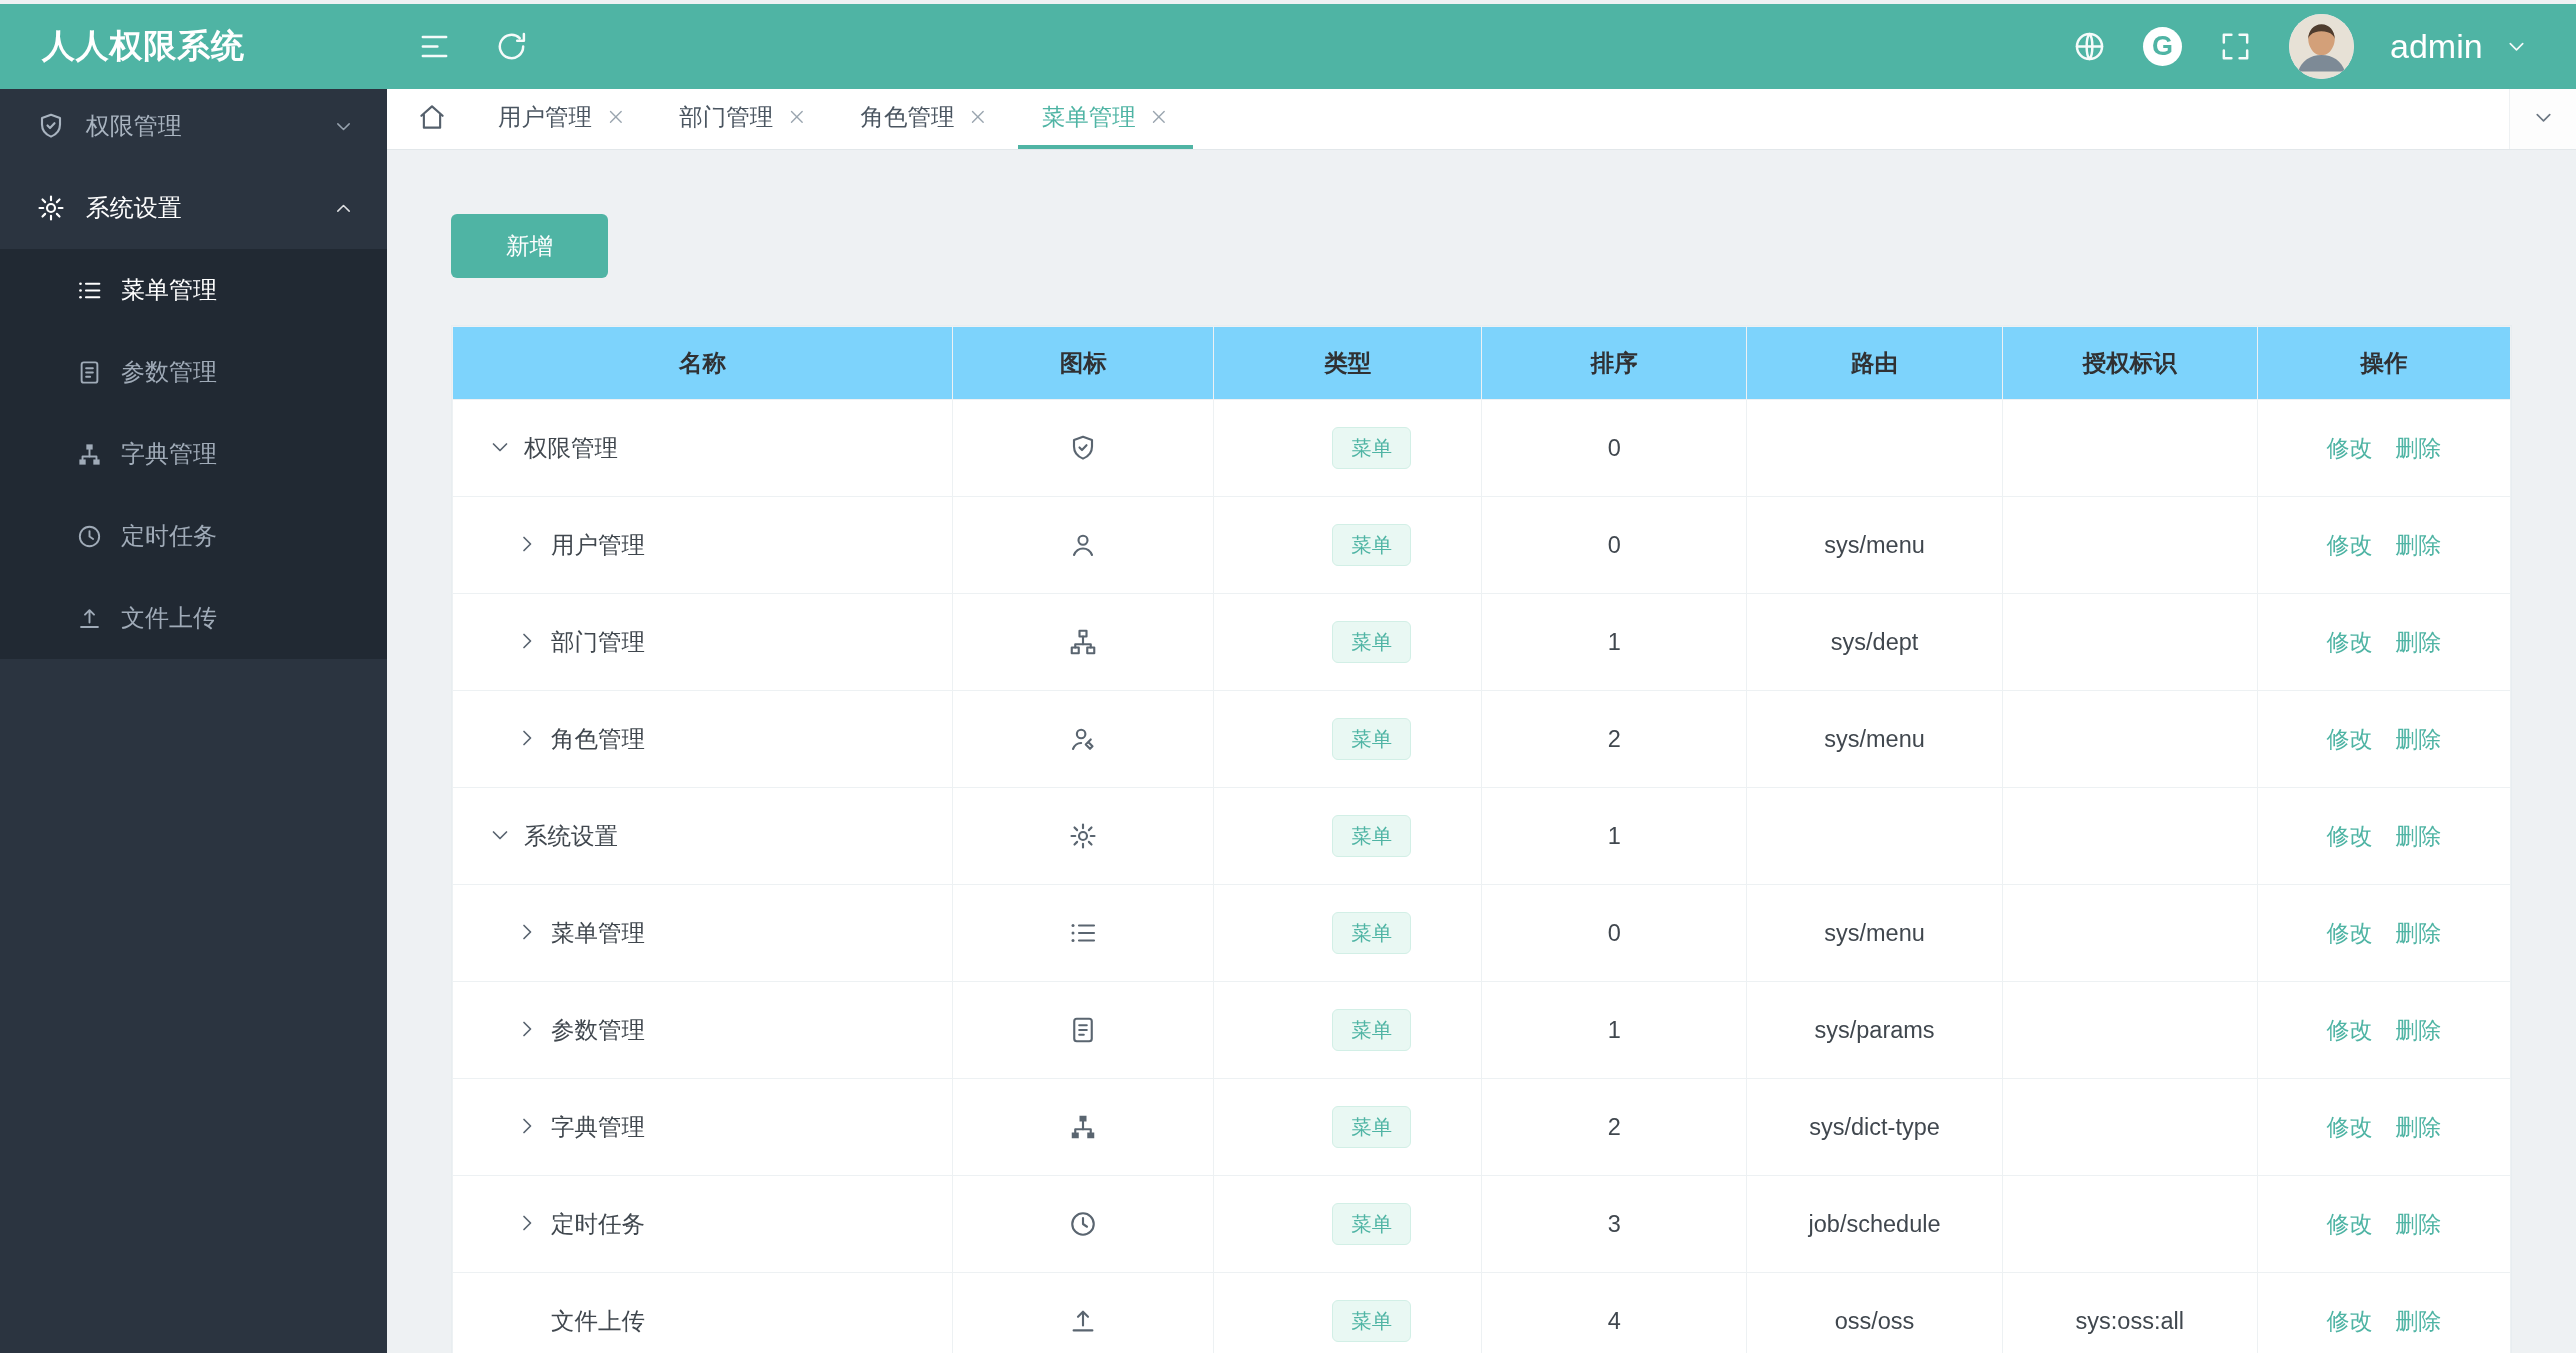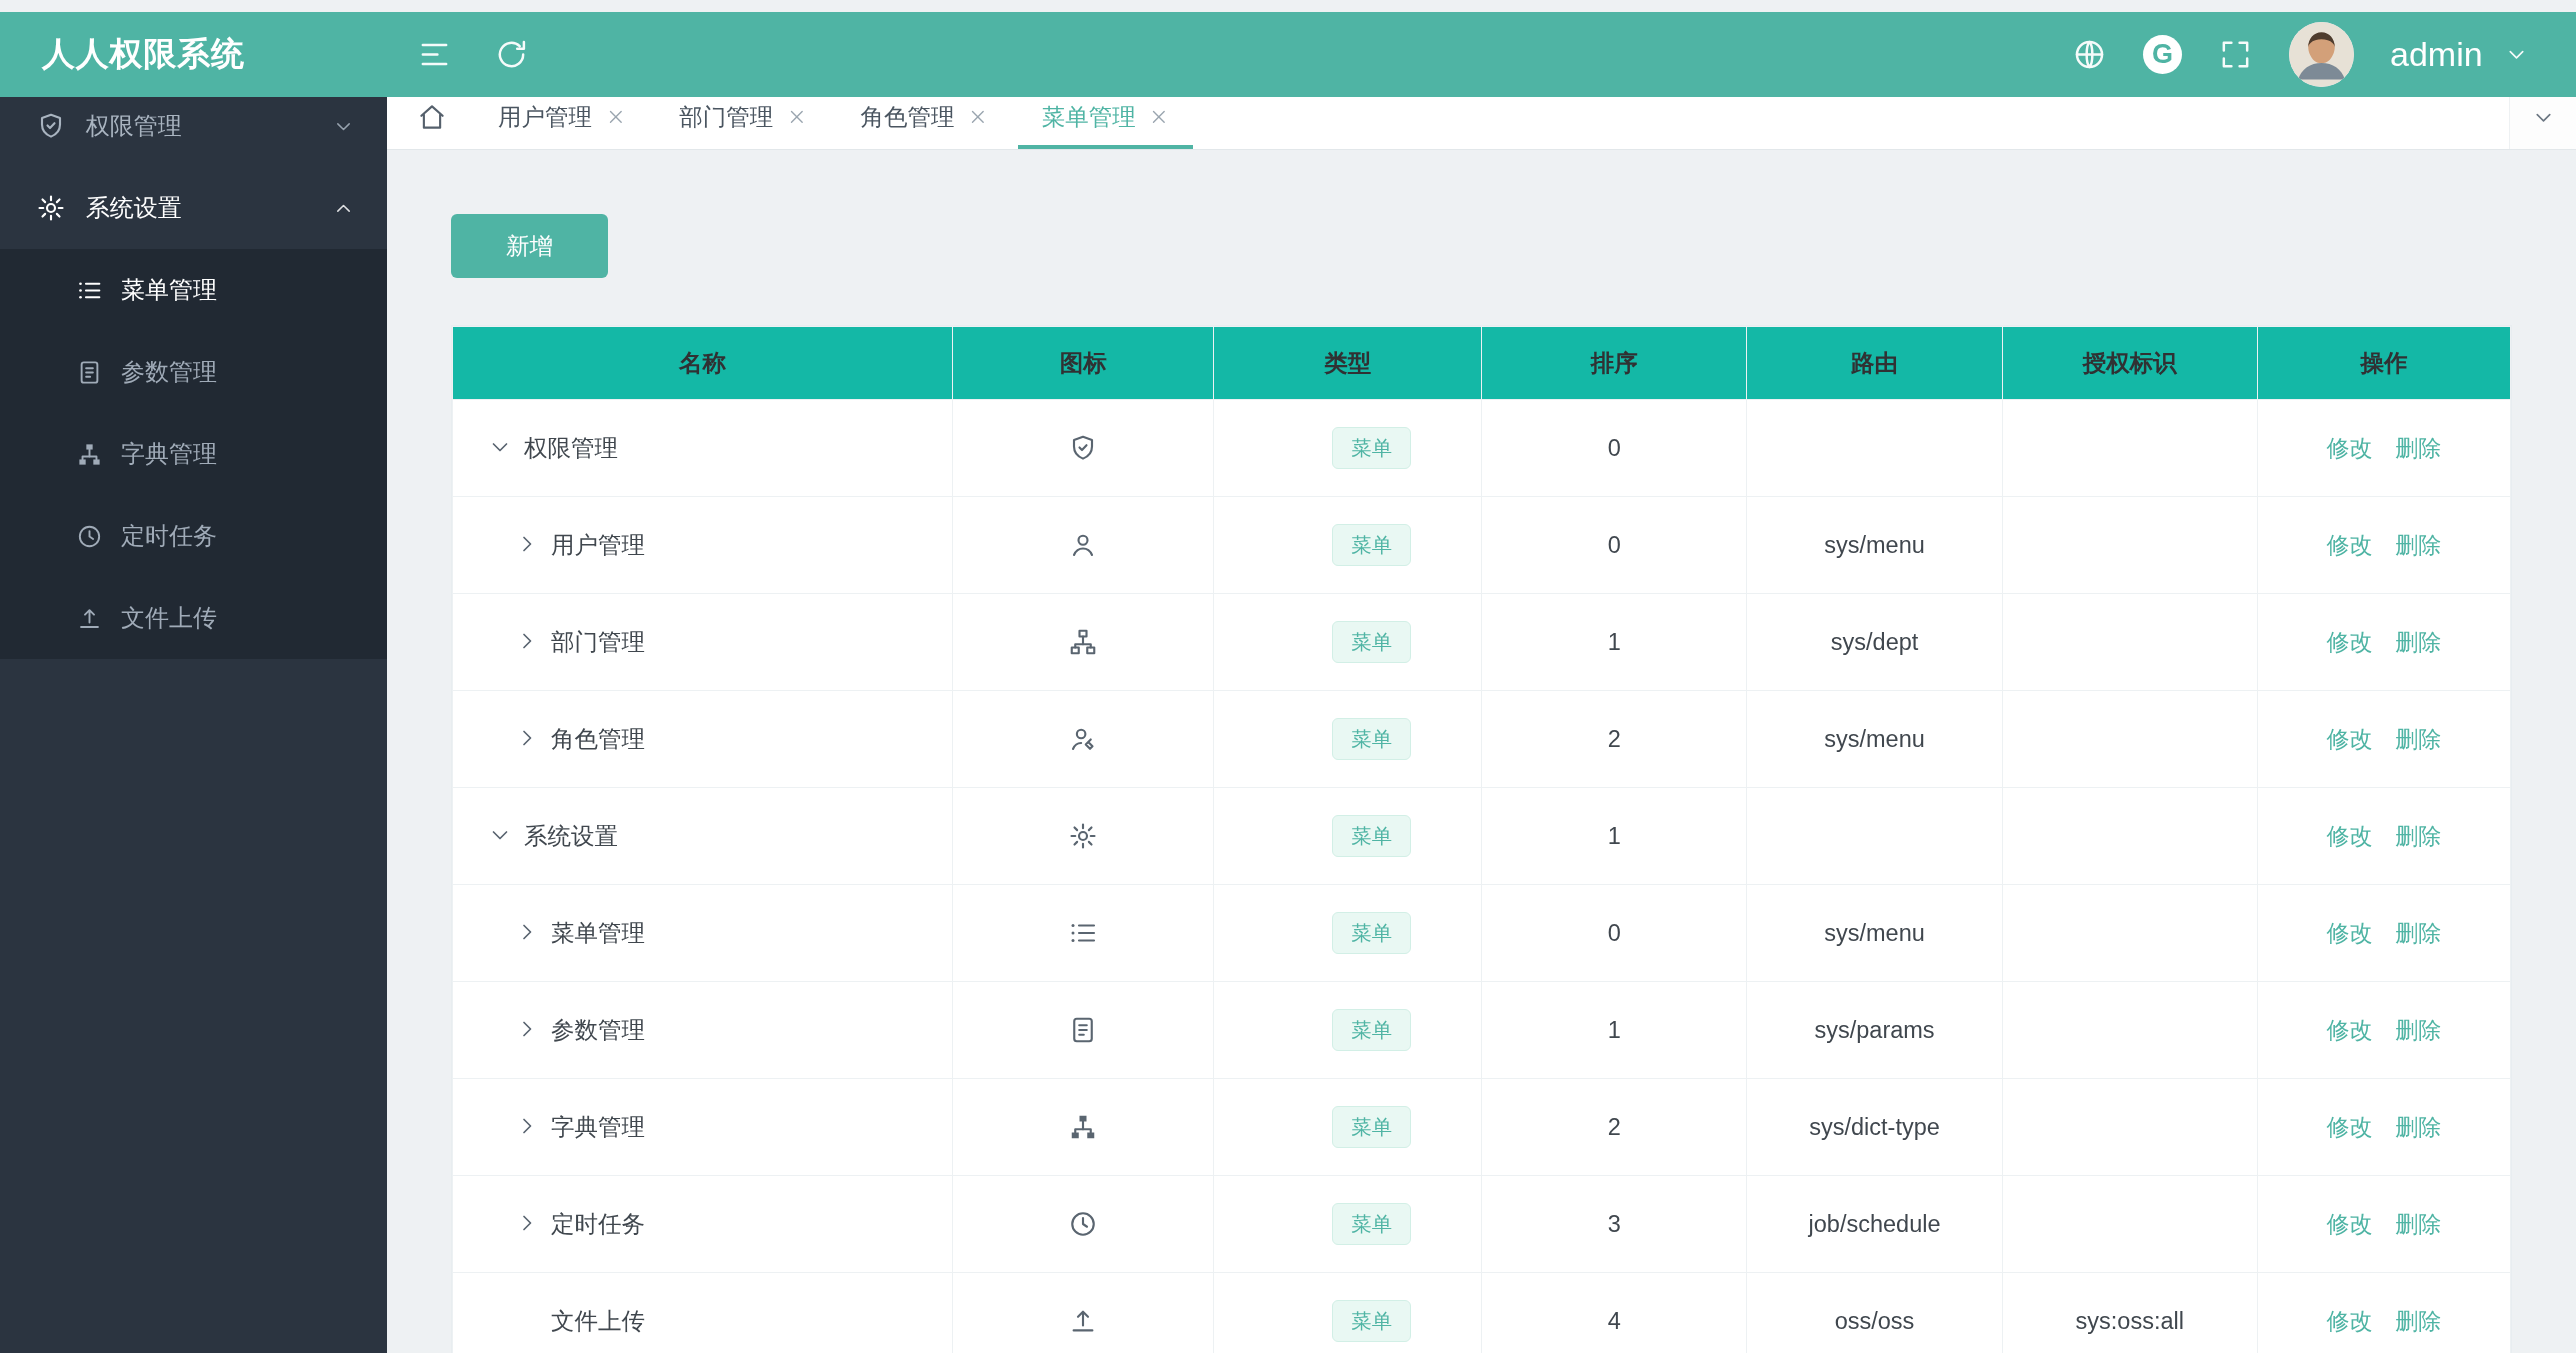--- a/index.html
+++ b/index.html
@@ -1,21 +1,21 @@
 <!DOCTYPE html>
 <html style="--accent: #4fb4a4;font-size:12px"><head>
 <meta charset="utf-8">
 <style>
   * { margin:0; padding:0; box-sizing:border-box; }
   html,body { width:2576px; height:1354px; overflow:hidden; }
   body { font-family:"Liberation Sans","DejaVu Sans",sans-serif; background:#eef1f3; color:#333; }
   svg { display:block; width:100%; height:100%; }
 
   
-  .topbar { position:absolute; top:12px; left:0; right:0; height:85px; background:var(--accent,#4fb4a4); display:flex; align-items:center; color:#fff; z-index:30; }
+  .topbar { position:absolute; top:4px; left:0; right:0; height:85px; background:var(--accent,#4fb4a4); display:flex; align-items:center; color:#fff; z-index:30; }
   .logo { width:387px; padding-left:42px; font-size:33px; font-weight:bold; letter-spacing:0.8px; }
   .tb-left { display:flex; align-items:center; gap:42px; margin-left:30px; }
   .tb-icon { width:35px; height:35px; color:#fff; cursor:pointer; opacity:.95; }
   .tb-right { margin-left:auto; display:flex; align-items:center; gap:36px; padding-right:48px; }
   .gcircle { display:flex; width:39px; height:39px; border-radius:50%; background:#fff; color:var(--accent,#4fb4a4); align-items:center; justify-content:center; font-weight:bold; font-size:27px; font-family:"Liberation Sans",sans-serif; }
   .avatar { width:65px; height:65px; border-radius:50%; overflow:hidden; background:#e6ebee; flex:none; cursor:pointer; }
   .username { font-size:34px; cursor:pointer; }
   .user-chev { width:23px; height:23px; margin-left:-13.6px; cursor:pointer; }
 
   
@@ -41,21 +41,21 @@
   .tabs-menu { margin-left:auto; width:67px; border-left:1.5px solid #eef1f3; background:#fdfdfd; display:flex; align-items:center; justify-content:center; color:#6b7682; cursor:pointer; }
   .tabs-menu span { width:23px; height:23px; }
 
   .content { flex:1; padding:64px 64px 0 64px; overflow:hidden; }
   .add-btn { background:var(--accent,#4fb4a4); color:#fff; border:none; border-radius:6px; height:64px; padding:0 55px; font-size:23.5px; cursor:pointer; font-family:inherit; }
 
   
   .table-wrap { margin-top:47px; background:#fff; border:1.5px solid #e8edf0; border-bottom:none; }
   table { width:100%; border-collapse:collapse; table-layout:fixed; }
   th, td { border:1.5px solid #edf1f3; }
-  thead th { height:73px; background:#14b8a6; font-size:23.5px; font-weight:bold; color:#303133; text-align:center; }
+  thead th { height:73px; background:#7dd3fc; font-size:23.5px; font-weight:bold; color:#303133; text-align:center; }
   tbody td { height:97px; font-size:23.5px; color:#40474e; text-align:center; background:#fff; }
   td.col-name { text-align:left; padding-left:35px; }
   .row-chev { display:inline-block; width:24px; height:24px; color:#596470; vertical-align:-3px; margin-right:12px; }
   .indent-1 .row-chev { margin-left:27px; }
   .row-name { font-size:23.5px; color:#40474e; }
   .t-icon { display:inline-block; width:30px; height:30px; color:#5a6570; vertical-align:middle; }
   .badge { display:inline-block; background:#e9f8f3; border:1.5px solid #d2efe6; color:var(--accent,#4fb4a4); border-radius:6px; font-size:20.4px; line-height:1; padding:9.8px 18px;margin-left:48px; }
   .op { color:var(--accent,#4fb4a4); margin:0 11.4px; font-size:23px; cursor:pointer; text-decoration:none; }
 </style>
 <title>人人权限系统</title></head>

